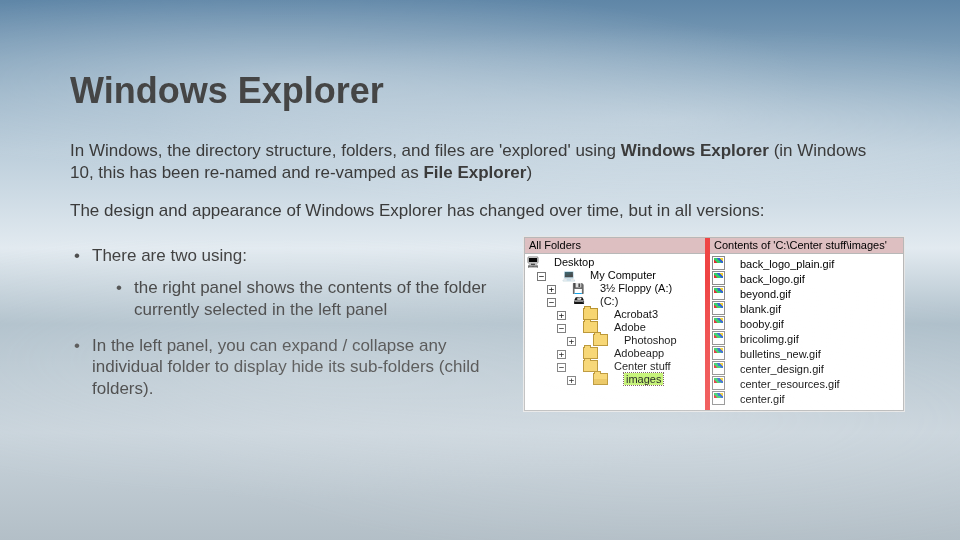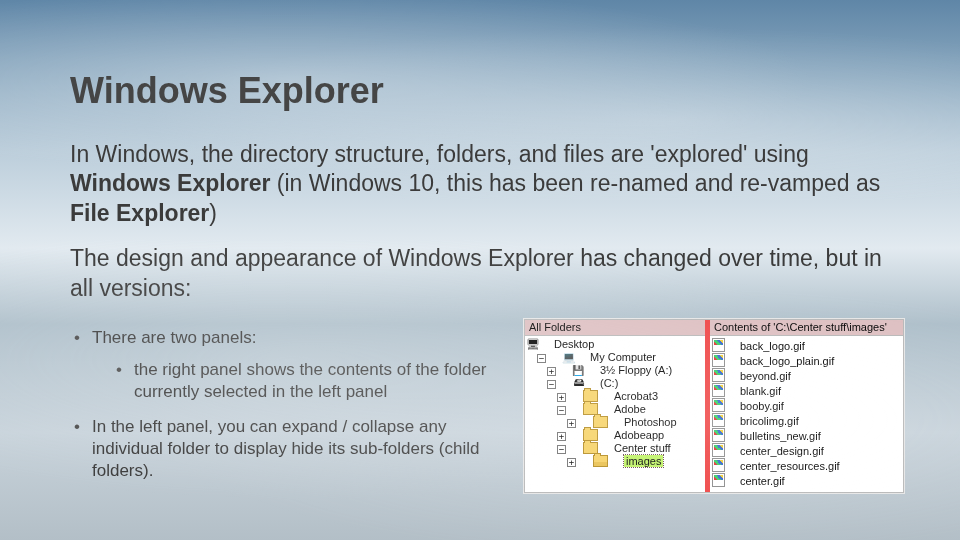--- a/index.html
+++ b/index.html
@@ -43,21 +43,21 @@
     right: 40px;
     top: 70px;
   }
   h1.title {
     margin: 0 0 28px 0;
     font-size: 36px;
     font-weight: 700;
     color: #454545;
   }
   .para {
-    font-size: 23px;
+    font-size: 17px;
     line-height: 1.28;
     margin: 0 0 16px 0;
     max-width: 820px;
   }
   .para b { font-weight: 700; }
 
   .columns {
     display: flex;
     gap: 14px;
     align-items: flex-start;
@@ -209,21 +209,21 @@
     <p class="para">
       <span>In Windows, the directory structure, folders, and files are 'explored' using </span><b>Windows Explorer</b><span> (in Windows 10, this has been re-named and re-vamped as </span><b>File Explorer</b><span>)</span>
     </p>
 
     <p class="para">The design and appearance of Windows Explorer has changed over time, but in all versions:</p>
 
     <div class="columns">
       <div class="col-text">
         <ul class="lvl1">
           <li>
-            <span>There are two panels:</span>
+            <span>There are two using:</span>
             <ul class="lvl2">
               <li>the right panel shows the contents of the folder currently selected in the left panel</li>
             </ul>
           </li>
           <li>In the left panel, you can expand / collapse any individual folder to display hide its sub-folders (child folders).</li>
         </ul>
       </div>
 
       <div class="expl">
         <div class="lpane">
@@ -279,25 +279,25 @@
               <span class="sel dotted-frame">images</span>
             </div>
           </div>
         </div>
 
         <div class="rpane">
           <div class="hdr">Contents of 'C:\Center stuff\images'</div>
           <div class="body">
             <div class="row">
               <span class="ico-gif"></span>
+              <span>back_logo_plain.gif</span>
+            </div>
+            <div class="row">
+              <span class="ico-gif"></span>
               <span>back_logo.gif</span>
-            </div>
-            <div class="row">
-              <span class="ico-gif"></span>
-              <span>back_logo_plain.gif</span>
             </div>
             <div class="row">
               <span class="ico-gif"></span>
               <span>beyond.gif</span>
             </div>
             <div class="row">
               <span class="ico-gif"></span>
               <span>blank.gif</span>
             </div>
             <div class="row">

